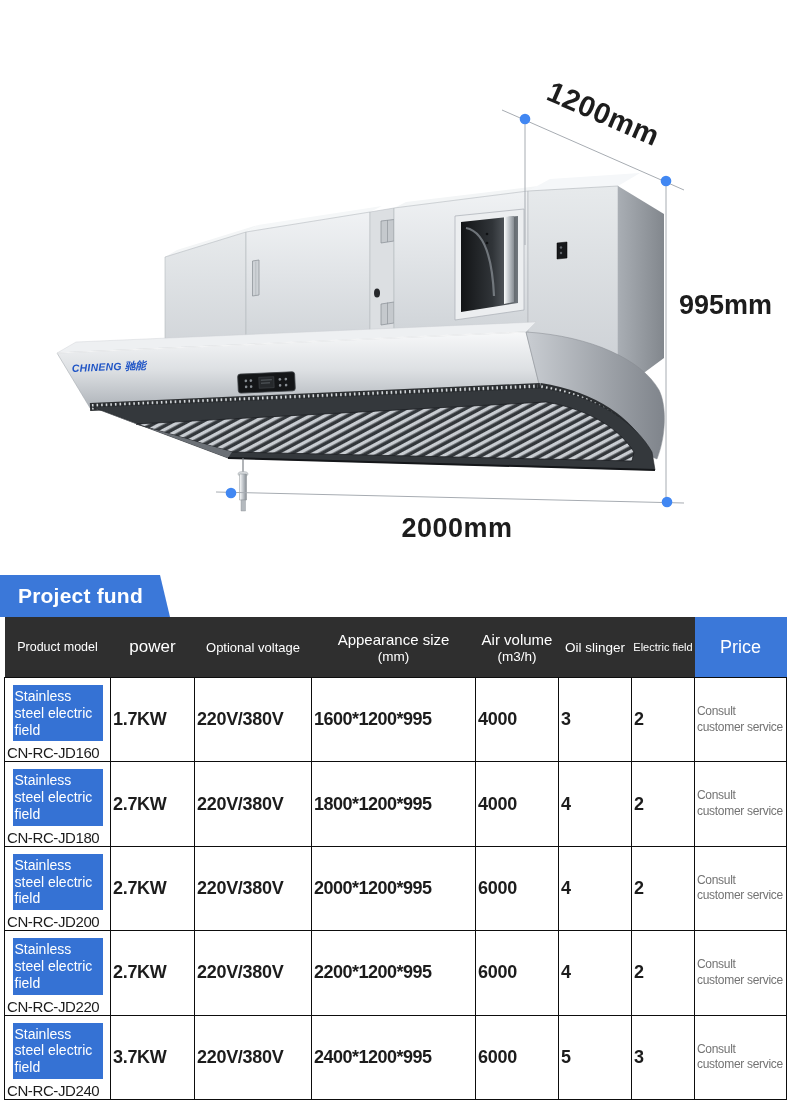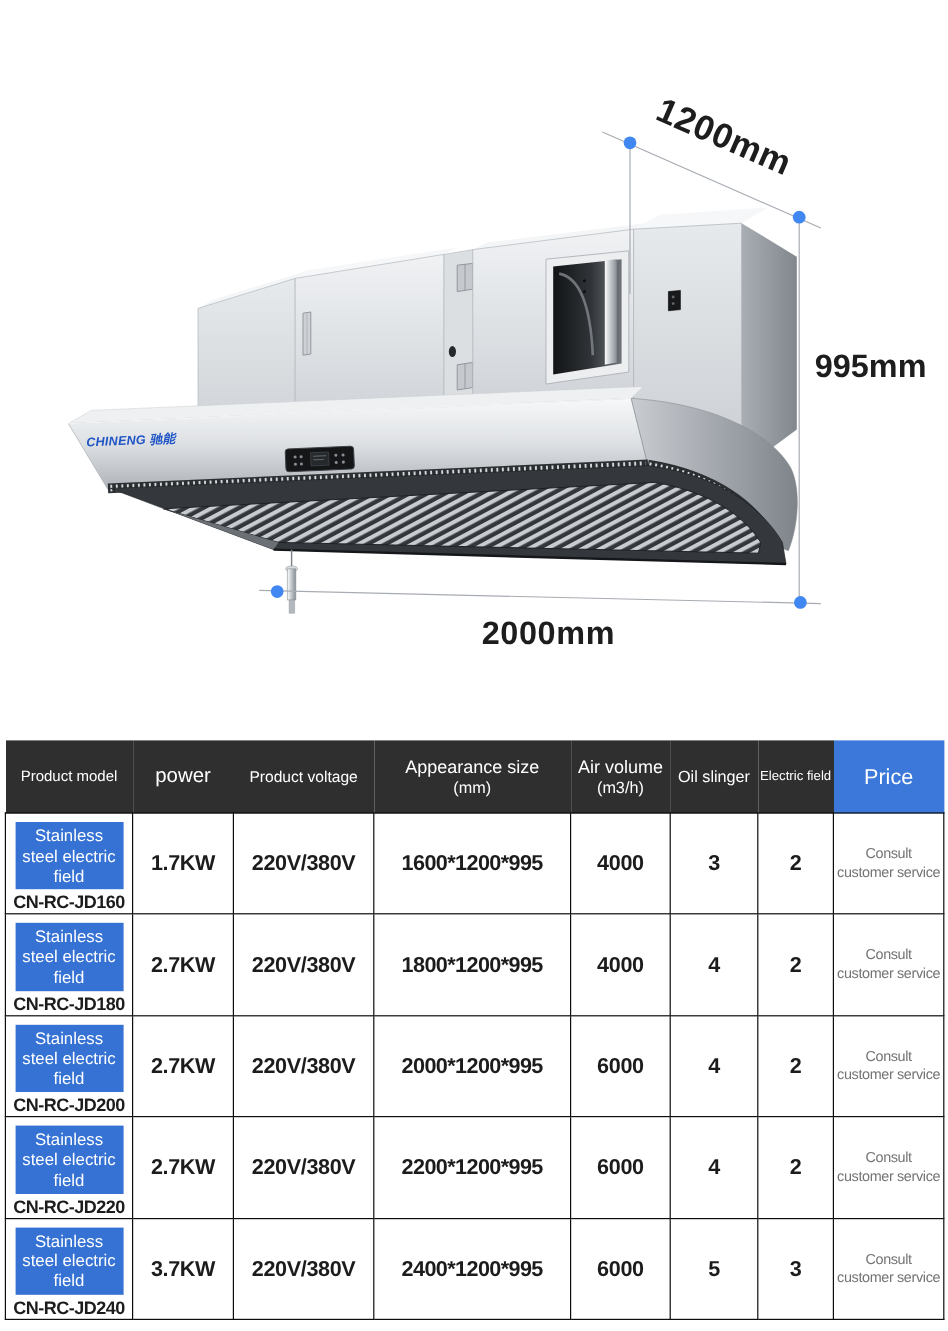--- a/index.html
+++ b/index.html
@@ -7,41 +7,41 @@
         font-family:"Liberation Sans",sans-serif;color:#1c1c1c;}
   .figure-wrap{position:absolute;left:0;top:0;width:790px;height:565px;}
   
   .banner{position:absolute;left:0;top:575px;width:170px;height:42px;background:#3b78d9;
           clip-path:polygon(0 0,160px 0,170px 100%,0 100%);display:flex;align-items:center;}
   .banner span{color:#fff;font-size:21px;font-weight:600;padding-left:18px;letter-spacing:.2px;}
   .outlet{position:absolute;right:24px;top:573px;font-size:26px;font-weight:700;color:#1b1b1b;
           letter-spacing:-.2px;}
   
   .spec-table{position:absolute;left:4px;top:617px;width:782px;border-collapse:collapse;
-              table-layout:fixed;text-align:center;}
+              table-layout:fixed;}
   .spec-table thead th{background:#2f2f2f;color:#fff;height:60px;border:none;font-weight:400;
                        vertical-align:middle;padding:0;}
   .spec-table thead th.price-h{background:#3b78d9;margin-top:15px;}
   .spec-table thead th:nth-child(1){font-size:12.5px;}
   .spec-table thead th:nth-child(2){font-size:17px;}
   .spec-table thead th:nth-child(3){font-size:13px;}
   .spec-table thead th:nth-child(4),.spec-table thead th:nth-child(5){font-size:15px;}
   .spec-table thead th:nth-child(6){font-size:13.5px;}
   .spec-table thead th:nth-child(7){font-size:11px;}
   .spec-table thead th:nth-child(8){font-size:18px;}
   .h-sub{font-size:13.5px;margin-top:1px;}
   .h-sub:empty{display:none;}
   .spec-table tbody td{background:#fff;border:1px solid #0d0d0d;height:69px;padding:0 2px;
                        vertical-align:middle;}
   .spec-table tbody td:nth-child(n+2){font-weight:700;font-size:18px;letter-spacing:-.3px;}
   .spec-table tbody td:nth-child(4){letter-spacing:-.5px;}
   .model-cell{vertical-align:top !important;padding-top:6px !important;}
   .badge{display:block;width:86px;margin:1px auto 3px;background:#3572d4;color:#fff;
          font-size:14px;line-height:1.2;padding:3px 2px;font-weight:400;}
-  .model-txt{display:block;font-size:15px;font-weight:700;letter-spacing:-.4px;margin-top:2px;}
+  .model-txt{display:block;font-size:15px;font-weight:400;letter-spacing:-.4px;margin-top:2px;}
   .price-cell{font-weight:400 !important;}
   .consult{color:#737373;font-size:12px;line-height:1.3;cursor:pointer;}
 </style>
 </head>
 <body>
 
 <div class="page">
 
   <div class="figure-wrap">
     <svg width="790" height="565" viewBox="0 0 790 565">
@@ -175,20 +175,23 @@
         <circle cx="666" cy="181" r="5.3" fill="#4187f2"></circle>
         <circle cx="667" cy="502" r="5.3" fill="#4187f2"></circle>
         <circle cx="231" cy="493" r="5.3" fill="#4187f2"></circle>
         <text transform="translate(545,99) rotate(23.5)" font-size="29" font-weight="600" fill="#1d1d1d" letter-spacing="0.5">1200mm</text>
         <text x="679" y="314" font-size="27" font-weight="600" fill="#1d1d1d">995mm</text>
         <text x="457" y="537" font-size="27" font-weight="600" fill="#1d1d1d" text-anchor="middle" letter-spacing="0.5">2000mm</text>
       </g>
     </svg>
   </div>
 
+  <div class="banner">
+    <span>Project fund</span>
+  </div>
 
   <table class="spec-table">
     <colgroup>
       <col style="width:106px">
         <col style="width:84px">
         <col style="width:117px">
         <col style="width:164px">
       <col style="width:83px">
         <col style="width:73px">
         <col style="width:63px">
@@ -196,21 +199,21 @@
     </colgroup>
     <thead>
       <tr>
         <th>
           <div class="h-main">Product model</div>
           </th>
         <th>
           <div class="h-main">power</div>
           </th>
         <th>
-          <div class="h-main">Product voltage</div>
+          <div class="h-main">Optional voltage</div>
           </th>
         <th>
           <div class="h-main">Appearance size</div>
             <div class="h-sub">(mm)</div>
           </th>
         <th>
           <div class="h-main">Air volume</div>
             <div class="h-sub">(m3/h)</div>
           </th>
         <th>

